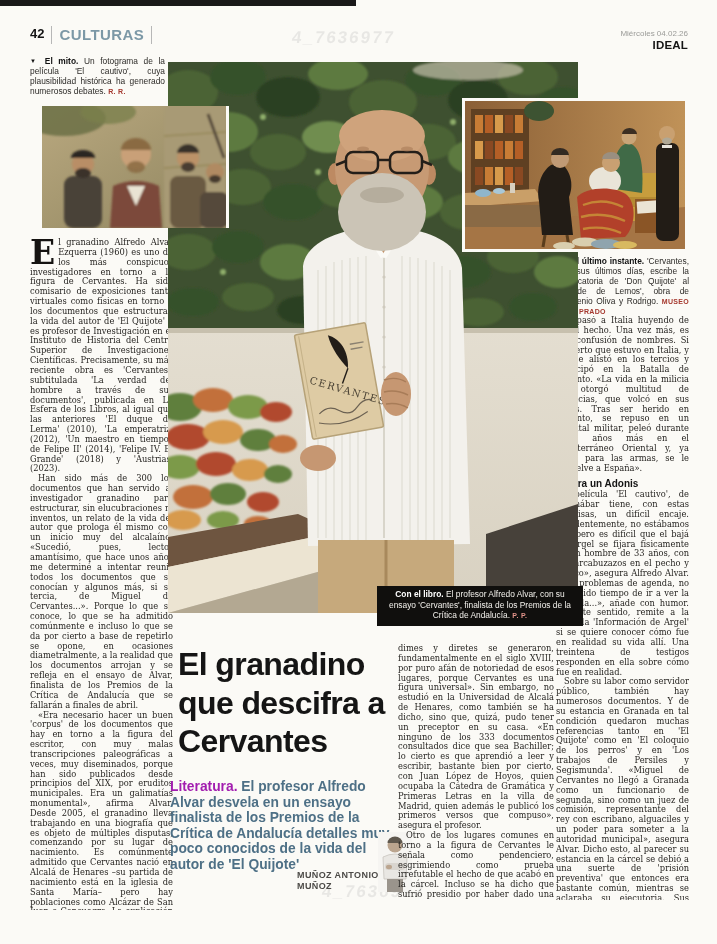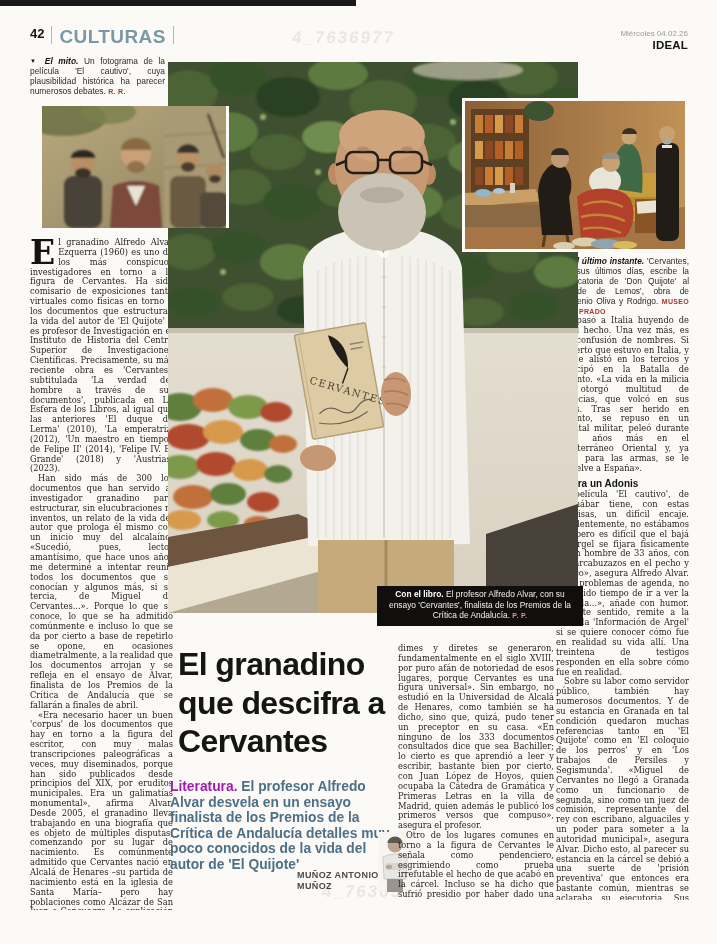--- a/index.html
+++ b/index.html
@@ -7,30 +7,30 @@
     position:relative;width:717px;height:944px;
     background:#fbfaf6;overflow:hidden;
     font-family:"Liberation Sans",sans-serif;color:#211f1c;
   }
   .topbar{position:absolute;left:0;top:0;width:356px;height:6px;background:#191919;}
   
   .hdr{position:absolute;left:30px;top:26px;right:29px;height:24px;}
   .hdr-left{position:absolute;left:0;top:0;display:flex;align-items:flex-start;gap:7px;}
   .pageno{font-size:13px;font-weight:bold;color:#141414;}
   .vbar{width:1px;height:18px;background:#b7b7b7;}
-  .section{font-size:19px;font-weight:bold;letter-spacing:.4px;color:#7c98a6;}
+  .section{font-size:15px;font-weight:bold;letter-spacing:.4px;color:#7c98a6;}
   .hdr-right{position:absolute;right:0;top:0;text-align:right;line-height:10px;}
   .date{font-size:8px;color:#9b9b98;text-align:center;}
   .masthead{font-size:11.5px;font-weight:bold;color:#141414;letter-spacing:.2px;margin-left:12px;}
   
   .wm{position:absolute;font-size:17px;font-weight:bold;letter-spacing:2px;
       color:#b9b9b9;opacity:.28;transform:skewX(-8deg);pointer-events:none;}
   
   .caption{position:absolute;font-size:8.4px;line-height:9.9px;color:#2c2a27;text-align:justify;}
-  .caption .lead{font-weight:bold;color:#121212;font-style:italic;}
+  .caption .lead{font-weight:bold;color:#121212;}
   .caption .marker{font-size:6px;vertical-align:1px;color:#121212;}
   .credit{color:#a5382e;font-weight:bold;font-size:7px;letter-spacing:.3px;}
   
   .photo{position:absolute;overflow:hidden;background:#888;}
   .photo svg{display:block;}
   #film-photo{left:42px;top:106px;width:184px;height:122px;border-right:3px solid #fbfaf6;z-index:3;}
   #main-photo{left:168px;top:62px;width:410px;height:551px;z-index:1;}
   #painting{left:462px;top:98px;width:220px;height:148px;border:3px solid #fbfaf6;z-index:3;}
   .capbox{
     position:absolute;left:377px;top:586px;width:194px;z-index:4;
@@ -93,21 +93,21 @@
     <span class="date">Miércoles 04.02.26</span><br>
     <span class="masthead">IDEAL</span>
   </div>
 </div>
 
 <div class="wm" style="left:292px;top:28px;">4_7636977</div>
 <div class="wm" style="left:322px;top:882px;">4_7636977</div>
 
 <div class="caption" id="cap-film">
   <span class="marker">▼</span>
-  <span class="lead">El mito.</span><span> Un fotograma de la película 'El cautivo', cuya plausibilidad histórica ha parecer numerosos debates. </span><span class="credit">R. R.</span>
+  <span class="lead">El mito.</span><span> Un fotograma de la película 'El cautivo', cuya plausibilidad histórica ha generado numerosos debates. </span><span class="credit">R. R.</span>
 </div>
 
 <div class="photo" id="main-photo">
   <svg viewBox="0 0 410 551" width="410" height="551">
     <defs>
       <linearGradient id="wallg" x1="0" y1="0" x2="0" y2="1">
         <stop offset="0" stop-color="#efeadf"></stop>
           <stop offset="1" stop-color="#d8d1c1"></stop>
       </linearGradient>
       <filter id="soft">

